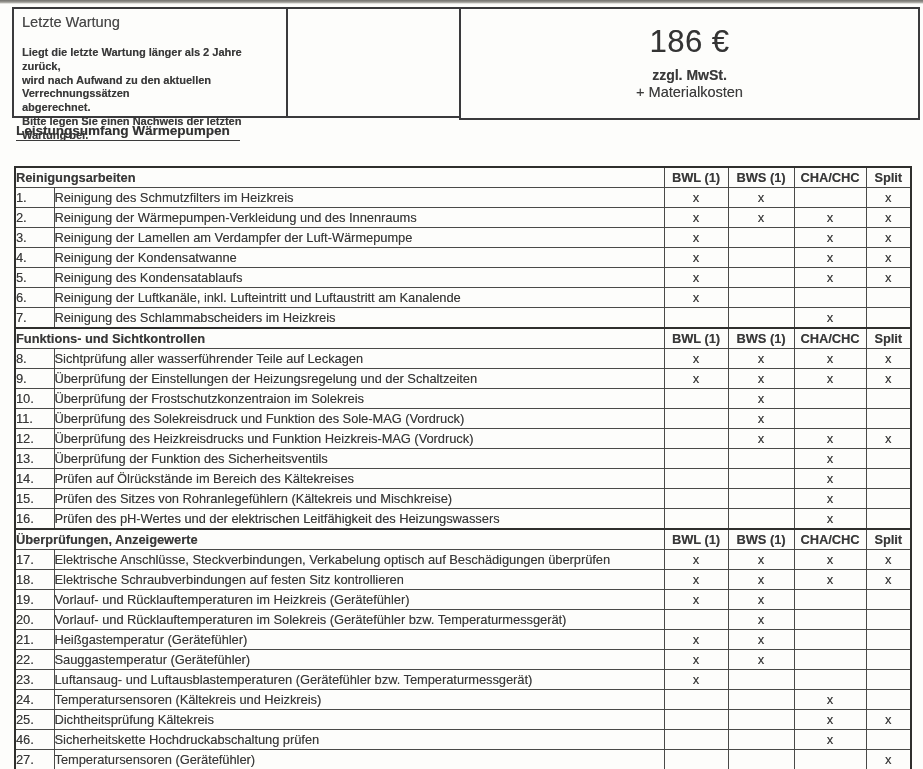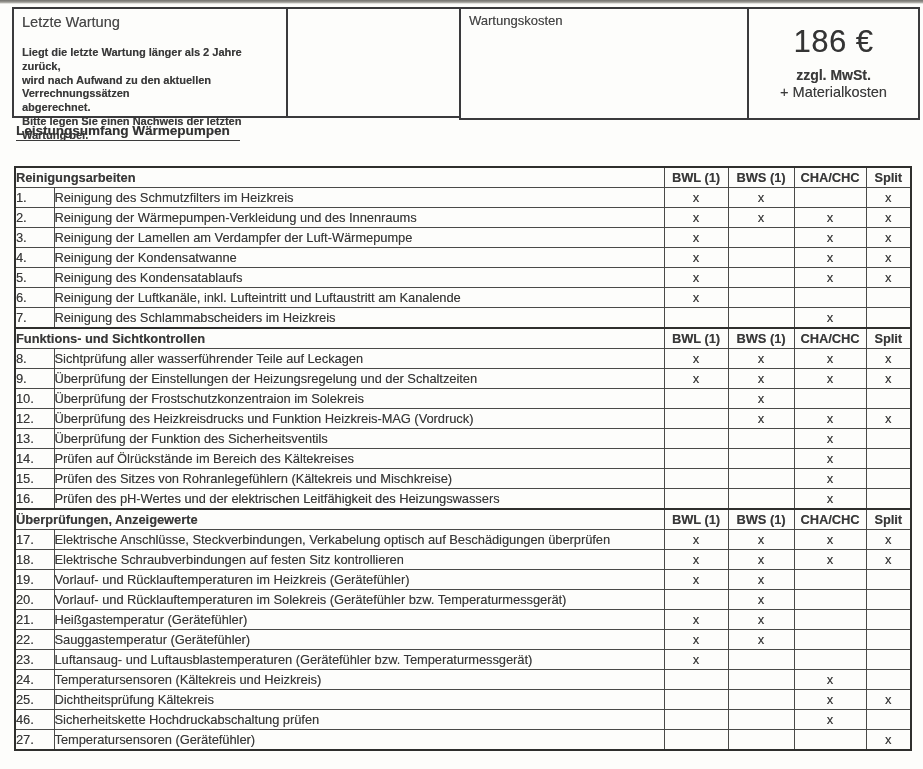--- a/index.html
+++ b/index.html
@@ -69,21 +69,20 @@
       <div>Liegt die letzte Wartung länger als 2 Jahre zurück,</div>
       <div>wird nach Aufwand zu den aktuellen Verrechnungssätzen</div>
       <div>abgerechnet.</div>
       <div>Bitte legen Sie einen Nachweis der letzten Wartung bei.</div>
     </div>
   </div>
   <div class="box-a-right"></div>
 </div>
 
 <div class="box-b">
-  <div class="box-b-left">Wartungskosten</div>
   <div class="box-b-right">
     <div class="price">186 €</div>
     <div class="vat">zzgl. MwSt.</div>
     <div class="materials">+ Materialkosten</div>
   </div>
 </div>
 
 <div class="heading">Leistungsumfang Wärmepumpen</div>
 
 <table class="svc">
@@ -184,20 +183,28 @@
       </tr>
       <tr>
         <td class="num">10.</td>
         <td class="desc">Überprüfung der Frostschutzkonzentraion im Solekreis</td>
         <td class="mark"></td>
         <td class="mark">x</td>
         <td class="mark"></td>
         <td class="mark"></td>
       </tr>
       <tr>
+        <td class="num">11.</td>
+        <td class="desc">Überprüfung des Solekreisdruck und Funktion des Sole-MAG (Vordruck)</td>
+        <td class="mark"></td>
+        <td class="mark">x</td>
+        <td class="mark"></td>
+        <td class="mark"></td>
+      </tr>
+      <tr>
         <td class="num">12.</td>
         <td class="desc">Überprüfung des Heizkreisdrucks und Funktion Heizkreis-MAG (Vordruck)</td>
         <td class="mark"></td>
         <td class="mark">x</td>
         <td class="mark">x</td>
         <td class="mark">x</td>
       </tr>
       <tr>
         <td class="num">13.</td>
         <td class="desc">Überprüfung der Funktion des Sicherheitsventils</td>

